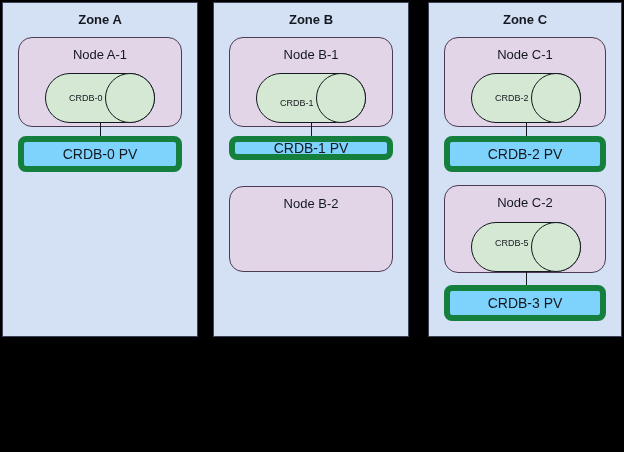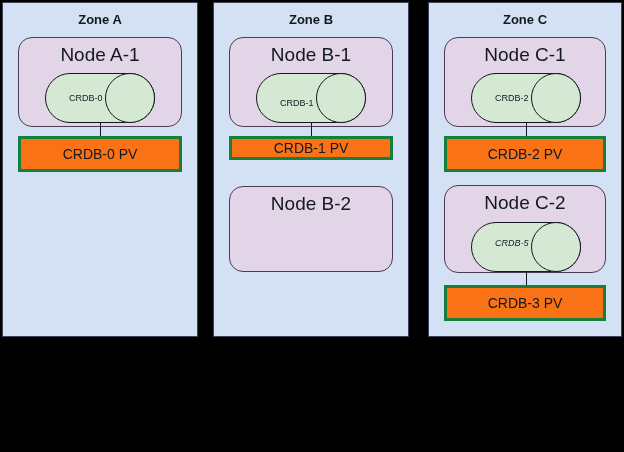--- a/index.html
+++ b/index.html
@@ -52,21 +52,21 @@
     border: 1px solid #4b3b53;
     border-radius: 14px;
     box-sizing: border-box;
   }
   .node-title {
     position: absolute;
     left: 0;
     right: 0;
     top: 9px;
     text-align: center;
-    font-size: 19px;
+    font-size: 13px;
     color: #14181f;
     line-height: 16px;
     white-space: nowrap;
   }
 
   
   .cylinder {
     position: absolute;
   }
   .cylinder svg {
@@ -83,23 +83,23 @@
     font-size: 9px;
     color: #14181f;
     line-height: 11px;
     white-space: nowrap;
     pointer-events: none;
   }
 
   
   .pv {
     position: absolute;
-    background: #f97316;
-    border: 3px solid #15803d;
-    border-radius: 0;
+    background: #7dd3fc;
+    border: 6px solid #15803d;
+    border-radius: 8px;
     box-sizing: border-box;
     display: flex;
     align-items: center;
     justify-content: center;
   }
   .pv-label {
     font-size: 14px;
     color: #14181f;
     line-height: 17px;
     white-space: nowrap;
@@ -166,21 +166,21 @@
       </svg>
       <div class="cyl-label">CRDB-2</div>
     </div>
     <div class="connector" style="left: 526px; top: 123px; height: 13px;"></div>
     <div class="pv" style="left: 444px; top: 136px; width: 162px; height: 36px;">
       <div class="pv-label">CRDB-2 PV</div>
     </div>
     <div class="node" style="left: 444px; top: 185px; width: 162px; height: 88px;">
       <div class="node-title">Node C-2</div>
     </div>
-    <div class="cylinder" style="left: 471px; top: 222px; width: 110px; height: 42px; font-style: italic;">
+    <div class="cylinder" style="left: 471px; top: 222px; width: 110px; height: 42px;">
       <svg width="110" height="50" viewBox="0 0 110 50">
         <path d="M 25 0.5 L 85 0.5 A 24.5 24.5 0 0 1 85 49.5 L 25 49.5 A 24.5 24.5 0 0 1 25 0.5 Z" fill="#d5e8d4" stroke="#14181f" stroke-width="1"></path>
         <circle cx="85" cy="25" r="24.5" fill="#d5e8d4" stroke="#14181f" stroke-width="1"></circle>
       </svg>
       <div class="cyl-label">CRDB-5</div>
     </div>
     <div class="connector" style="left: 526px; top: 272px; height: 13px;"></div>
     <div class="pv" style="left: 444px; top: 285px; width: 162px; height: 36px;">
       <div class="pv-label">CRDB-3 PV</div>
     </div>

